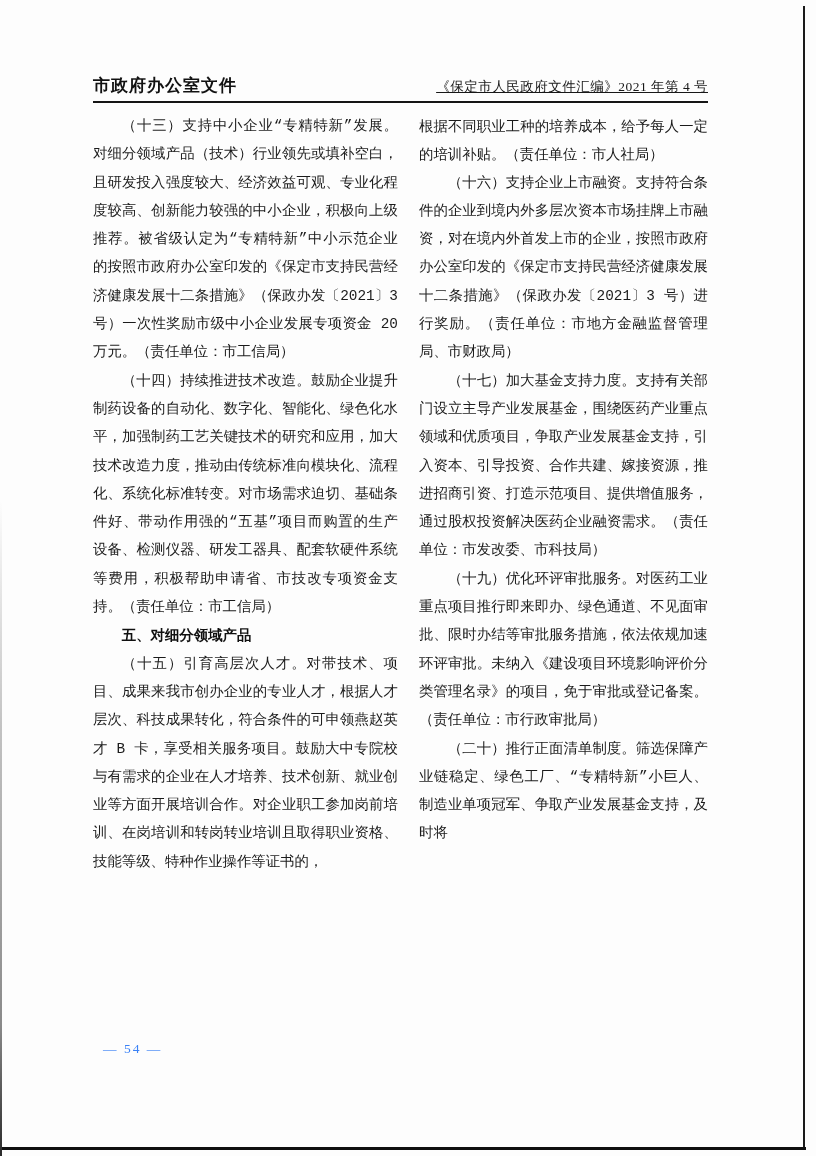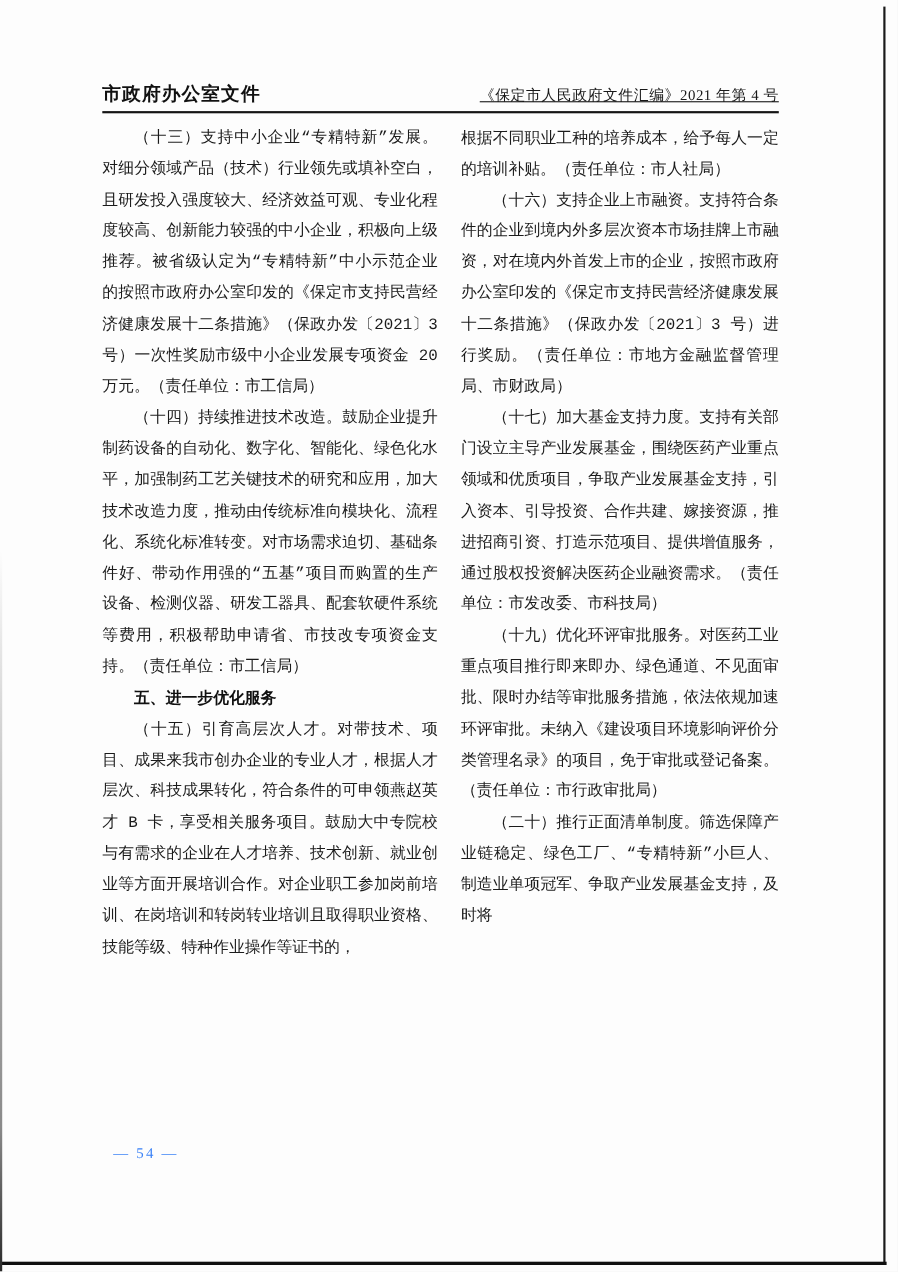--- a/index.html
+++ b/index.html
@@ -78,21 +78,21 @@
   <div class="header">
     <span class="header-left">市政府办公室文件</span>
     <span class="header-right">《保定市人民政府文件汇编》2021 年第 4 号</span>
   </div>
   <div class="header-rule"></div>
 
   <div class="columns">
     <div class="col col-left">
       <p class="para indent">（十三）支持中小企业“专精特新”发展。对细分领域产品（技术）行业领先或填补空白，且研发投入强度较大、经济效益可观、专业化程度较高、创新能力较强的中小企业，积极向上级推荐。被省级认定为“专精特新”中小示范企业的按照市政府办公室印发的《保定市支持民营经济健康发展十二条措施》（保政办发〔2021〕3 号）一次性奖励市级中小企业发展专项资金 20 万元。（责任单位：市工信局）</p>
       <p class="para indent">（十四）持续推进技术改造。鼓励企业提升制药设备的自动化、数字化、智能化、绿色化水平，加强制药工艺关键技术的研究和应用，加大技术改造力度，推动由传统标准向模块化、流程化、系统化标准转变。对市场需求迫切、基础条件好、带动作用强的“五基”项目而购置的生产设备、检测仪器、研发工器具、配套软硬件系统等费用，积极帮助申请省、市技改专项资金支持。（责任单位：市工信局）</p>
-      <p class="para heading">五、进一步优化服务</p>
+      <p class="para heading">五、对细分领域产品</p>
       <p class="para indent">（十五）引育高层次人才。对带技术、项目、成果来我市创办企业的专业人才，根据人才层次、科技成果转化，符合条件的可申领燕赵英才 B 卡，享受相关服务项目。鼓励大中专院校与有需求的企业在人才培养、技术创新、就业创业等方面开展培训合作。对企业职工参加岗前培训、在岗培训和转岗转业培训且取得职业资格、技能等级、特种作业操作等证书的，</p>
     </div>
 
     <div class="col col-right">
       <p class="para">根据不同职业工种的培养成本，给予每人一定的培训补贴。（责任单位：市人社局）</p>
       <p class="para indent">（十六）支持企业上市融资。支持符合条件的企业到境内外多层次资本市场挂牌上市融资，对在境内外首发上市的企业，按照市政府办公室印发的《保定市支持民营经济健康发展十二条措施》（保政办发〔2021〕3 号）进行奖励。（责任单位：市地方金融监督管理局、市财政局）</p>
       <p class="para indent">（十七）加大基金支持力度。支持有关部门设立主导产业发展基金，围绕医药产业重点领域和优质项目，争取产业发展基金支持，引入资本、引导投资、合作共建、嫁接资源，推进招商引资、打造示范项目、提供增值服务，通过股权投资解决医药企业融资需求。（责任单位：市发改委、市科技局）</p>
       <p class="para indent">（十九）优化环评审批服务。对医药工业重点项目推行即来即办、绿色通道、不见面审批、限时办结等审批服务措施，依法依规加速环评审批。未纳入《建设项目环境影响评价分类管理名录》的项目，免于审批或登记备案。（责任单位：市行政审批局）</p>
       <p class="para indent">（二十）推行正面清单制度。筛选保障产业链稳定、绿色工厂、“专精特新”小巨人、制造业单项冠军、争取产业发展基金支持，及时将</p>
     </div>

